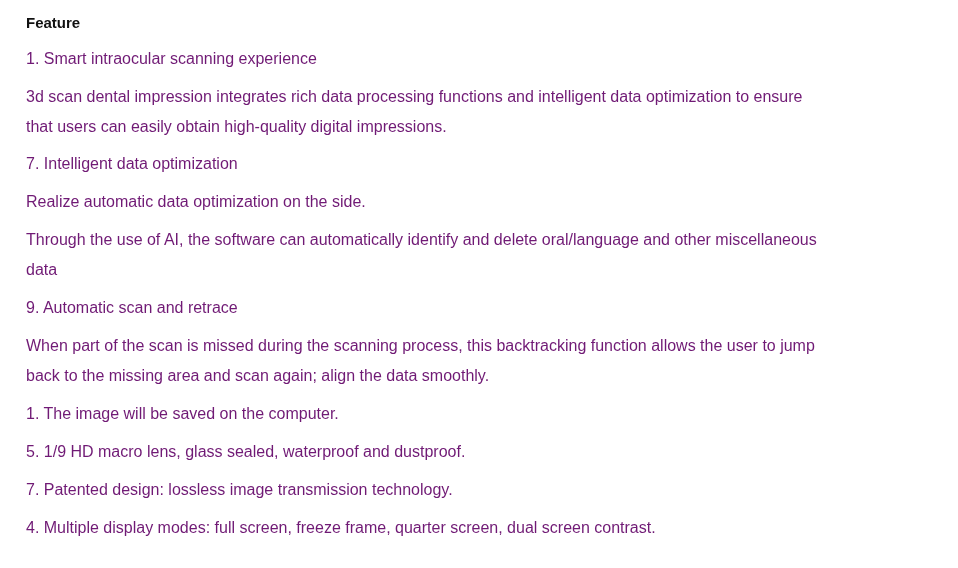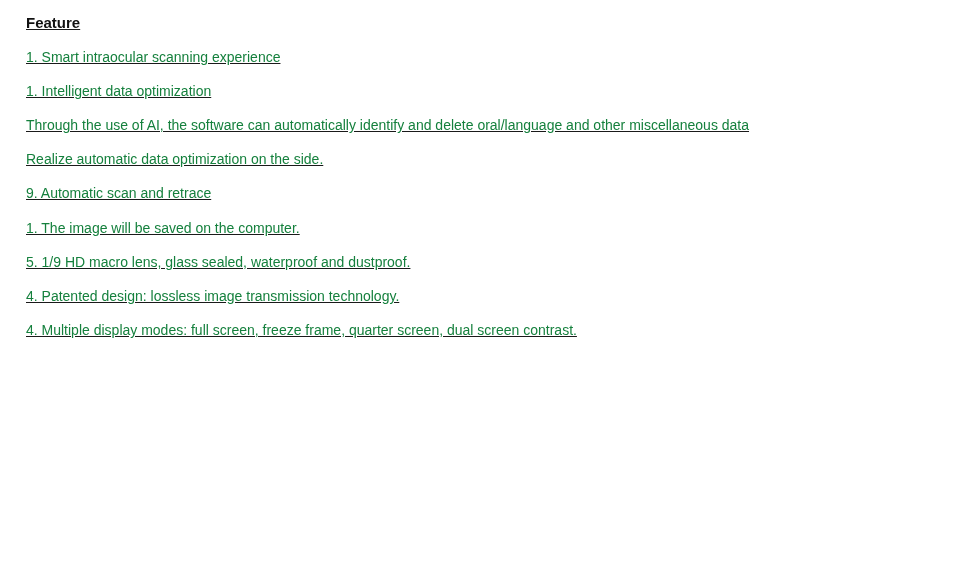--- a/index.html
+++ b/index.html
@@ -11,49 +11,50 @@
     width: 958px;
     height: 568px;
     font-family: "Liberation Sans", sans-serif;
     color: #1a1a1a;
     -webkit-font-smoothing: antialiased;
   }
   .doc {
     box-sizing: border-box;
     width: 852px;
     padding: 12px 20px 0 26px;
-    text-decoration: underline;
   }
   .doc-title {
     font-size: 15px;
     font-weight: bold;
     line-height: 1.45;
     margin: 0 0 10px 0;
     color: #111111;
   }
   .para {
-    font-size: 14px;
+    font-size: 16px;
     font-weight: normal;
     line-height: 1.87;
     margin: 0 0 8px 0;
-    color: #15803d;
+    color: #701a75;
     max-width: 916px;
   }
   .para:last-child {
     margin-bottom: 0;
   }
 </style>
 </head>
 <body>
 
 <div class="doc">
   <h1 class="doc-title">Feature</h1>
   <p class="para">1. Smart intraocular scanning experience</p>
-  <p class="para">1. Intelligent data optimization</p>
+  <p class="para">3d scan dental impression integrates rich data processing functions and intelligent data optimization to ensure that users can easily obtain high-quality digital impressions.</p>
+  <p class="para">7. Intelligent data optimization</p>
+  <p class="para">Realize automatic data optimization on the side.</p>
   <p class="para">Through the use of AI, the software can automatically identify and delete oral/language and other miscellaneous data</p>
-  <p class="para">Realize automatic data optimization on the side.</p>
   <p class="para">9. Automatic scan and retrace</p>
+  <p class="para">When part of the scan is missed during the scanning process, this backtracking function allows the user to jump back to the missing area and scan again; align the data smoothly.</p>
   <p class="para">1. The image will be saved on the computer.</p>
   <p class="para">5. 1/9 HD macro lens, glass sealed, waterproof and dustproof.</p>
-  <p class="para">4. Patented design: lossless image transmission technology.</p>
+  <p class="para">7. Patented design: lossless image transmission technology.</p>
   <p class="para">4. Multiple display modes: full screen, freeze frame, quarter screen, dual screen contrast.</p>
 
 </div>
 
 </body></html>

